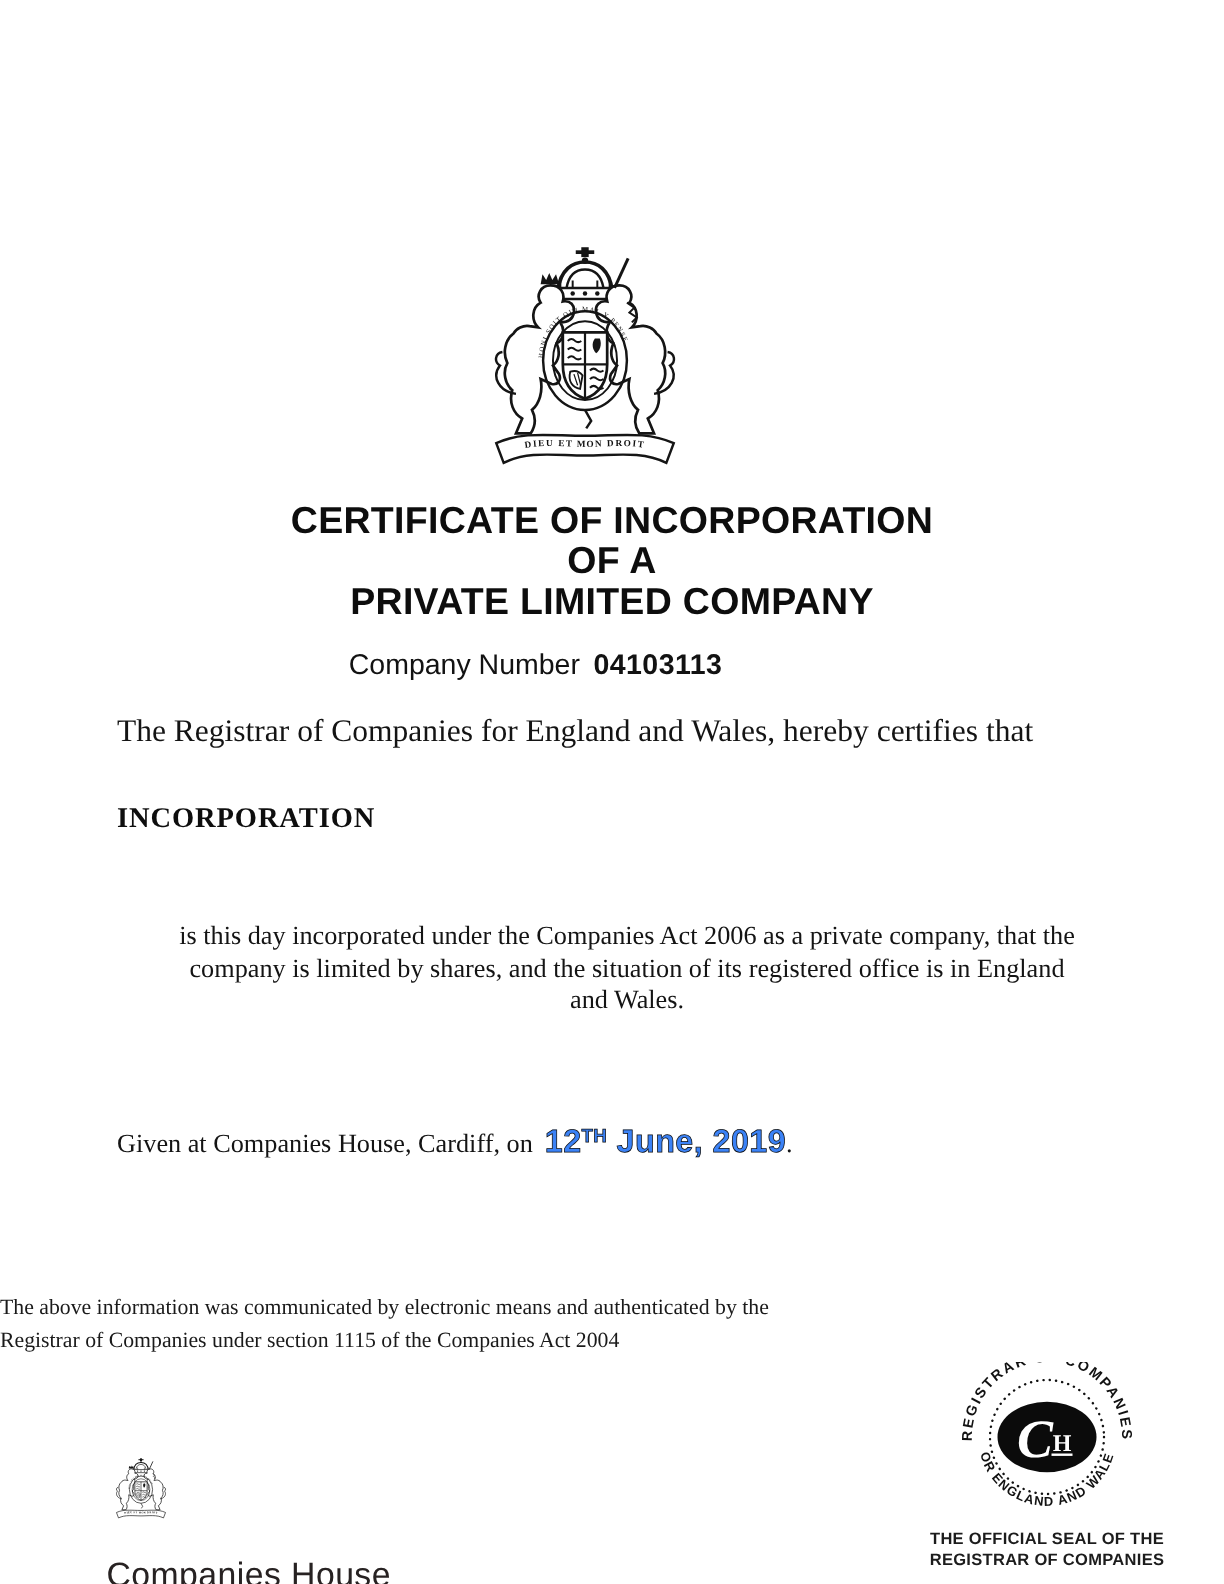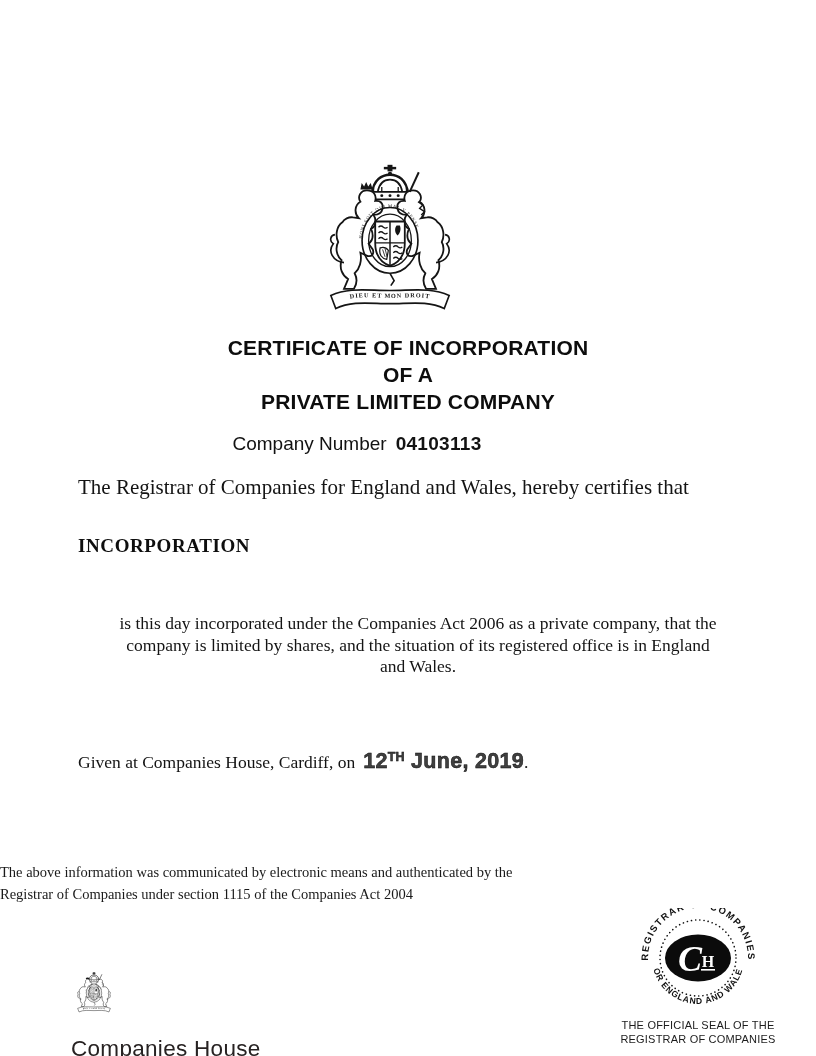--- a/index.html
+++ b/index.html
@@ -10,40 +10,40 @@
     font-family:"Liberation Serif","DejaVu Serif",serif;
   }
 
   
   .arms { position:absolute; left:306px; top:164px; width:168px; height:152px; }
 
   
   .title-block {
     position:absolute; left:0; top:334px; width:816px; text-align:center;
     font-family:"Liberation Sans","DejaVu Sans",sans-serif;
-    font-weight:bold; font-size:21px; line-height:27px; color:#0d0d0d; letter-spacing:.2px;
+    font-weight:bold; font-size:25px; line-height:27px; color:#0d0d0d; letter-spacing:.2px;
   }
 
   
   .company-number {
     position:absolute; left:0; top:433px; width:714px; text-align:center;
     font-family:"Liberation Sans","DejaVu Sans",sans-serif;
     font-size:19px; color:#121212;
   }
   .company-number .value { font-weight:bold; margin-left:9px; letter-spacing:.3px; }
 
   
   .certify-line { position:absolute; left:78px; top:475px; font-size:21px; color:#141414; }
   .company-name { position:absolute; left:78px; top:535px; font-size:19px; font-weight:bold; letter-spacing:.6px; color:#0e0e0e; }
   .paragraph   { position:absolute; left:78px; top:613px; width:680px; font-size:17.5px; line-height:21.6px; color:#141414;text-align:center; }
 
   .given-line  { position:absolute; left:78px; top:749px; font-size:17.5px; color:#141414; }
   .date-bold {
     font-family:"Liberation Sans","DejaVu Sans",sans-serif;
-    font-weight:800; font-size:21.5px; letter-spacing:.3px; color:#404040;
+    font-weight:800; font-size:21.5px; letter-spacing:.3px; color:#3b82f6;
     margin-left:8px; -webkit-text-stroke:.5px #0a0a0a;
   }
   .date-bold .ordinal { font-size:12.5px; vertical-align:7px; letter-spacing:.2px; }
   .date-period { font-size:17.5px; }
 
   
   .auth-block {
     position:absolute; left:0; top:861px; width:800px; text-align:left;
     font-size:14.5px; line-height:22.3px; color:#1a1a1a;
   }
@@ -53,21 +53,21 @@
   .ch-wordmark {
     font-family:"Liberation Sans","DejaVu Sans",sans-serif;
     font-size:22.5px; color:#272222; letter-spacing:.3px; margin-top:18px;
   }
 
   
   .seal { position:absolute; left:616px; top:908px; width:164px; text-align:center; }
   .seal-caption {
     margin-top:3px;
     font-family:"Liberation Sans","DejaVu Sans",sans-serif;
-    font-weight:normal; font-size:11px; line-height:13.5px; color:#1c1c1c; letter-spacing:.2px;
+    font-weight:bold; font-size:11px; line-height:13.5px; color:#1c1c1c; letter-spacing:.2px;
   }
   .seal-arc-text { font-family:"Liberation Sans","DejaVu Sans",sans-serif; font-weight:bold; font-size:9.5px; letter-spacing:1.4px; fill:#111; }
   .seal-arc-text-bottom { font-size:8.6px; letter-spacing:.8px; }
   .motto-text { font-size:5.5px; letter-spacing:1px; fill:#111; font-family:"Liberation Serif","DejaVu Serif",serif; }
   .ribbon-text { font-size:7.5px; letter-spacing:1.2px; fill:#111; font-family:"Liberation Serif","DejaVu Serif",serif; font-weight:bold; }
 </style>
 </head>
 <body>
 
 <svg width="0" height="0" style="position:absolute" aria-hidden="true">

